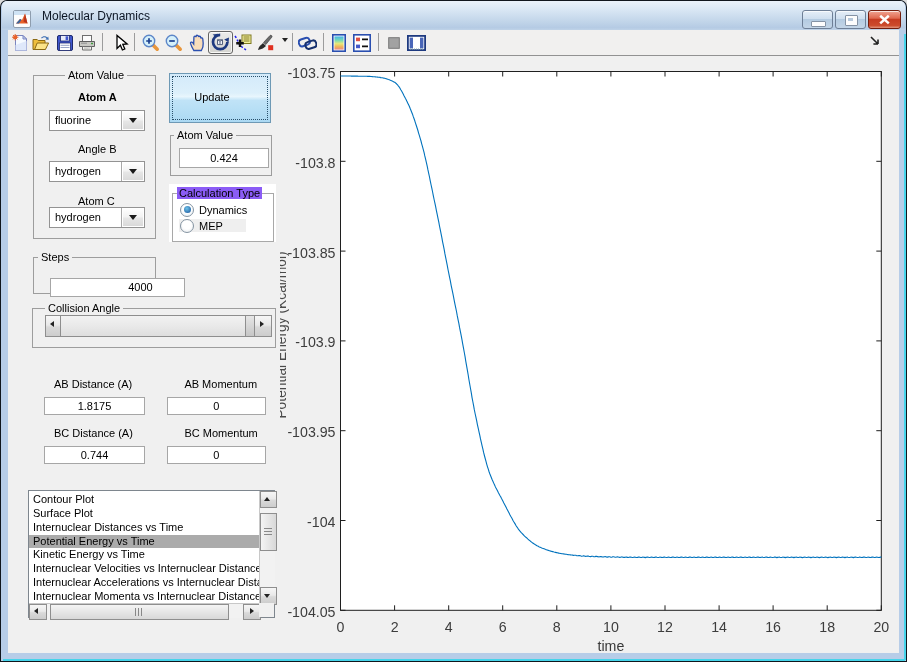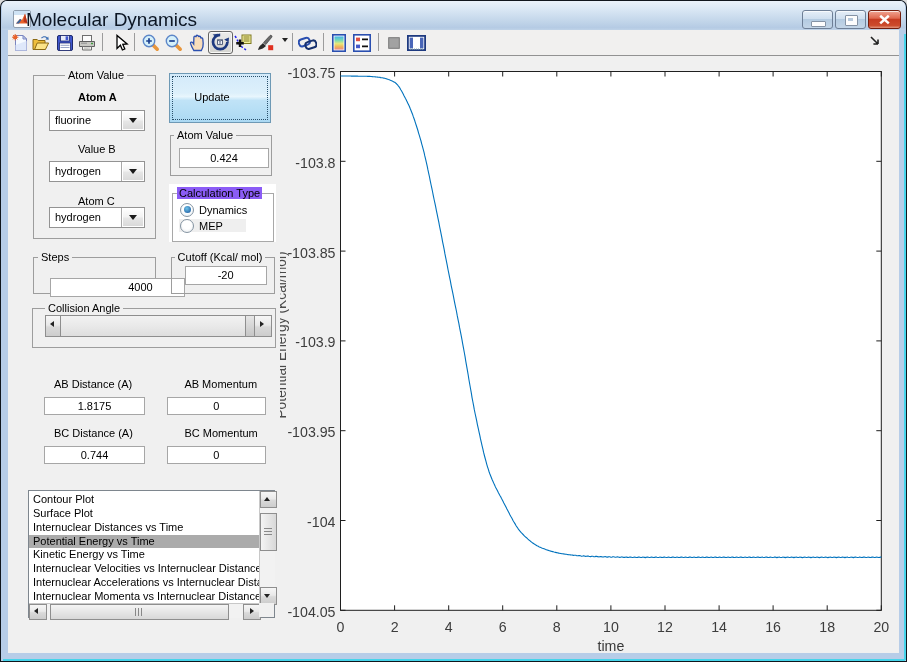--- a/index.html
+++ b/index.html
@@ -1,20 +1,20 @@
 <!DOCTYPE html>
 <html><head><meta charset="utf-8"><style>
 html,body{margin:0;padding:0;}
 body{width:907px;height:662px;overflow:hidden;font-family:"Liberation Sans",sans-serif;background:#dcdcdc;position:relative;}
 #win{position:absolute;left:0;top:0;width:907px;height:662px;background:#10161d;border-radius:7px 7px 0 0;}
 #frame{position:absolute;left:1px;top:1px;width:905px;height:660px;background:#b7cde8;border-radius:6px 6px 0 0;}
 #cyanb{position:absolute;left:3px;right:2px;bottom:1.5px;height:1.8px;background:#46d4ea;}
 #cyanr{position:absolute;right:1.5px;top:34px;bottom:2px;width:1.8px;background:#46d4ea;}
 #titlebar{position:absolute;left:2px;top:1px;width:903px;height:29px;border-radius:5px 5px 0 0;background:linear-gradient(180deg,#eaf2fa 0%,#d9e7f4 30%,#c3d6ea 68%,#b5cbe4 92%,#bfd3e8 100%);}
-#ttext{position:absolute;left:24px;top:8px;font-size:19px;color:#0c1624;}
+#ttext{position:absolute;left:40px;top:8px;font-size:12px;color:#0c1624;}
 #mlicon{position:absolute;left:11px;top:9px;width:16px;height:16px;background:#fdfdfd;border:1px solid #8e9dae;border-radius:2px;}
 .wbtn{position:absolute;top:9px;height:17px;border-radius:3px;border:1px solid #6e7f96;box-shadow:inset 0 1px 0 rgba(255,255,255,.7);}
 #bmin{left:800px;width:29px;background:linear-gradient(180deg,#e6eff8 0%,#cfdfef 45%,#b4cbe1 50%,#c3d5e7 100%);}
 #bmax{left:833px;width:29px;background:linear-gradient(180deg,#e6eff8 0%,#cfdfef 45%,#b4cbe1 50%,#c3d5e7 100%);}
 #bclose{left:866px;width:31px;background:linear-gradient(180deg,#f0a492 0%,#e06a50 42%,#c63c22 50%,#cc4b2c 85%,#e2967e 100%);border-color:#731d0d;}
 #toolbar{position:absolute;left:8px;top:30px;width:891px;height:25px;background:#f1f0ef;border-bottom:1px solid #929292;}
 .tsep{position:absolute;top:3px;width:1px;height:18px;background:#9c9c9c;}
 .ticon{position:absolute;top:4px;}
 #content{position:absolute;left:8px;top:56px;width:891px;height:597px;background:#f0f0f0;}
 .panel{position:absolute;border:1px solid #9d9d9d;}
@@ -170,21 +170,21 @@
 <div class="panel" style="left:25px;top:19px;width:121px;height:162px;">
 <div class="gt" style="left:31px;">Atom Value</div>
 </div>
 <div class="lbl" style="left:70px;top:35px;font-weight:bold;">Atom A</div>
 <div class="dd" style="left:41px;top:53.5px;">
         <div class="ddt">fluorine</div>
         <div class="ddb">
           <div class="dar"></div>
         </div>
       </div>
-<div class="lbl" style="left:70px;top:87px;">Value B</div>
+<div class="lbl" style="left:70px;top:87px;">Angle B</div>
 <div class="dd" style="left:41px;top:104.7px;">
         <div class="ddt">hydrogen</div>
         <div class="ddb">
           <div class="dar"></div>
         </div>
       </div>
 <div class="lbl" style="left:70px;top:138.5px;">Atom C</div>
 <div class="dd" style="left:41px;top:151px;">
         <div class="ddt">hydrogen</div>
         <div class="ddb">
@@ -205,24 +205,20 @@
 <div class="radio" style="left:172px;top:146.5px;">
         <div class="rdot"></div>
       </div>
 <div class="lbl" style="left:191px;top:147.5px;">Dynamics</div>
 <div style="position:absolute;left:170.7px;top:163.2px;width:67px;height:13px;background:#efefef;"></div>
 <div class="radio" style="left:172px;top:163.3px;background:radial-gradient(circle at 50% 40%,#fff 45%,#e2e6ea);"></div>
 <div class="lbl" style="left:191px;top:163.8px;">MEP</div>
 <div class="panel" style="left:25px;top:200.7px;width:121px;height:35px;">
 <div class="gt" style="left:4px;">Steps</div>
 <div class="field" style="left:16px;top:20px;width:87px;height:17px;line-height:17px;padding-left:46px;">4000</div>
-</div>
-<div class="panel" style="left:162.6px;top:200.7px;width:102px;height:35px;">
-<div class="gt" style="left:3px;">Cutoff (Kcal/ mol)</div>
-<div class="field" style="left:13px;top:8px;width:80px;height:17px;line-height:17px;">-20</div>
 </div>
 <div class="panel" style="left:24px;top:251.5px;width:242px;height:38px;">
 <div class="gt" style="left:12px;">Collision Angle</div>
 </div>
 <div style="position:absolute;left:37px;top:259px;width:224px;height:20px;background:linear-gradient(180deg,#e6e6e6,#c6c6c6);border:1px solid #8e8e8e;">
 <div class="sbtn" style="left:-1px;top:-1px;width:15px;height:20px;">
           <div style="position:absolute;left:4px;top:5px;width:0;height:0;border:3.8px solid transparent;border-right:4.8px solid #222;border-left:0;"></div>
         </div>
 <div class="sbtn" style="left:14px;top:-1px;width:184px;height:20px;background:linear-gradient(180deg,#f2f2f2,#e9e9e9 50%,#dedede);"></div>
 <div class="sbtn" style="left:208px;top:-1px;width:16px;height:20px;">

